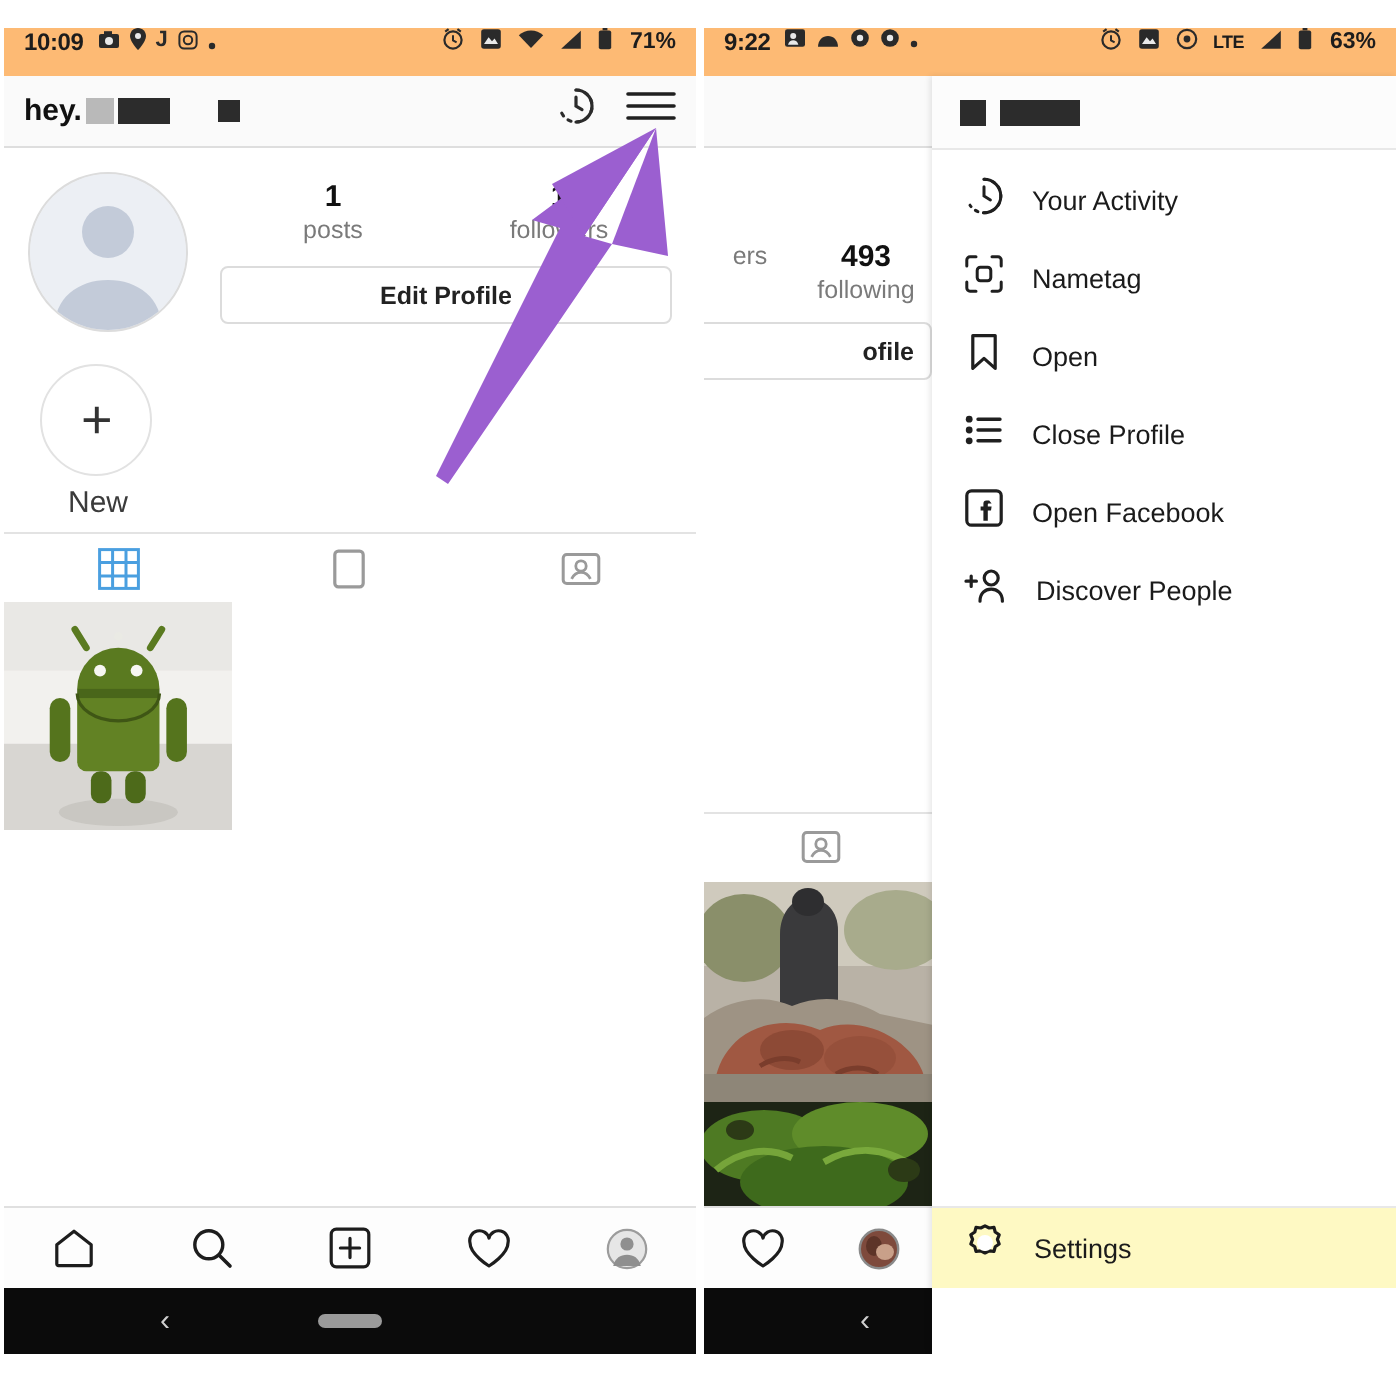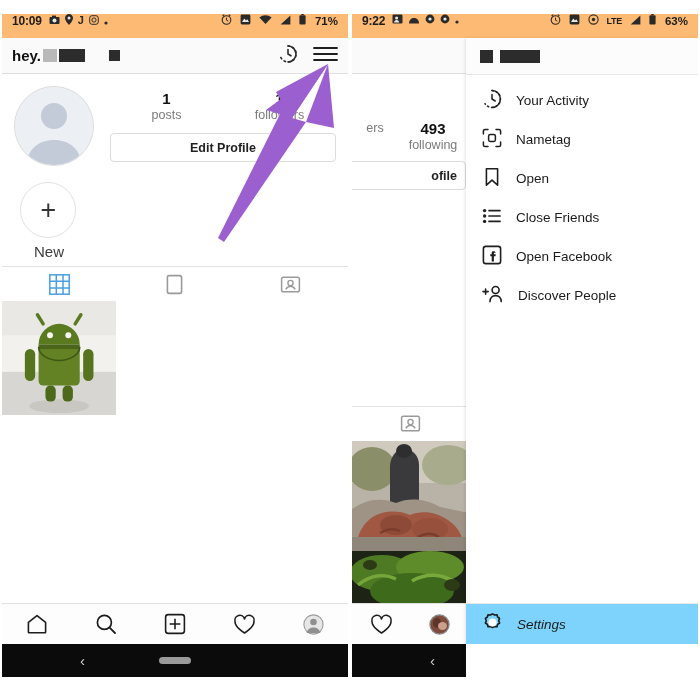--- a/index.html
+++ b/index.html
@@ -76,21 +76,21 @@
 
   
   .drawer{position:absolute;right:0;top:24px;bottom:0;width:232px;background:#ffffff;
     box-shadow:-1px 0 3px rgba(0,0,0,.10);z-index:5;}
   .drawer-head{height:36px;border-bottom:1px solid #e8e8e8;display:flex;align-items:center;
     padding-left:14px;gap:7px;background:#fcfcfc;}
   .drawer-list{padding-top:6px;}
   .drow{height:39px;display:flex;align-items:center;padding-left:16px;gap:14px;}
   .drow-l{font-size:13.5px;color:#1b1b1b;}
   .drow.settings{position:absolute;left:0;right:0;bottom:33px;height:40px;
-    border-top:1px solid #e8e8e8;background:#7dd3fc;font-style:italic;}
+    border-top:1px solid #e8e8e8;background:#fef9c3;}
 
   
   .arrow{position:absolute;pointer-events:none;}
   .divider-v{position:absolute;left:349px;top:14px;width:2px;height:663px;background:#ffffff;z-index:20;}
 </style>
 </head>
 <body>
 
 <div id="shot">
 
@@ -509,21 +509,21 @@
 
         <div class="drow">
           <span>
             <svg width="20" height="20" viewBox="0 0 20 20">
                 <circle cx="2.6" cy="4.6" r="1.7" fill="#1f1f1f"></circle>
                 <circle cx="2.6" cy="10" r="1.7" fill="#1f1f1f"></circle>
                 <circle cx="2.6" cy="15.4" r="1.7" fill="#1f1f1f"></circle>
                 <path d="M7 4.6h11M7 10h11M7 15.4h11" stroke="#1f1f1f" stroke-width="1.7" stroke-linecap="round"></path>
               </svg>
           </span>
-          <span class="drow-l">Close Friends</span>
+          <span class="drow-l">Close Profile</span>
         </div>
 
         <div class="drow">
           <span>
             <svg width="20" height="20" viewBox="0 0 20 20">
                 <rect x="1.4" y="1.4" width="17.2" height="17.2" rx="2.4" fill="none" stroke="#1f1f1f" stroke-width="1.6"></rect>
                 <path d="M12.6 6.2h-1.4c-1 0-1.5.6-1.5 1.6v1.4H8.3v2.1h1.4v5.1h2.2v-5.1h1.6l.3-2.1h-1.9V8.3c0-.4.2-.6.6-.6h1.3z" fill="#1f1f1f"></path>
               </svg>
           </span>
           <span class="drow-l">Open Facebook</span>

